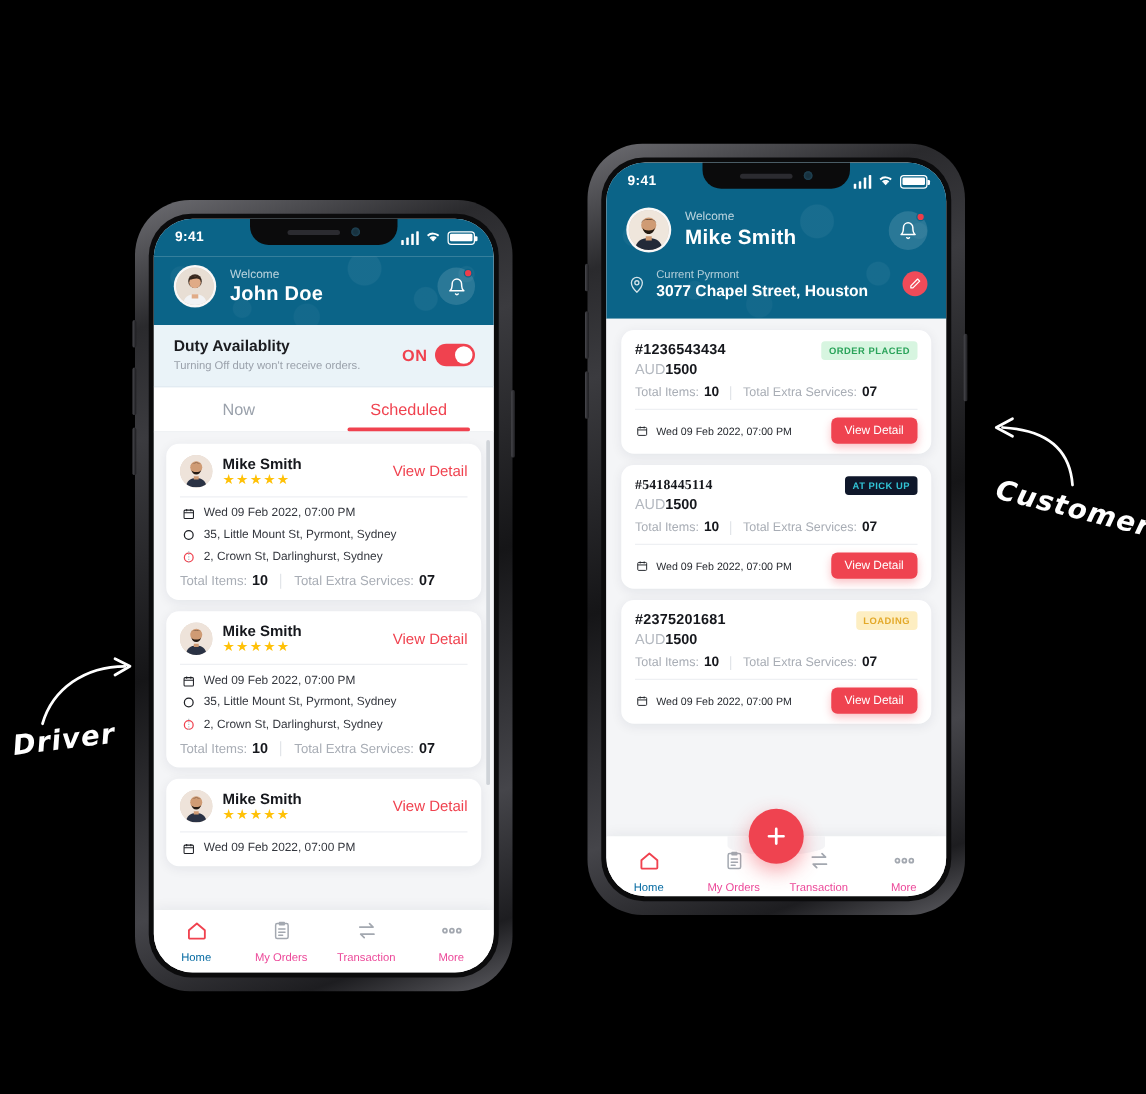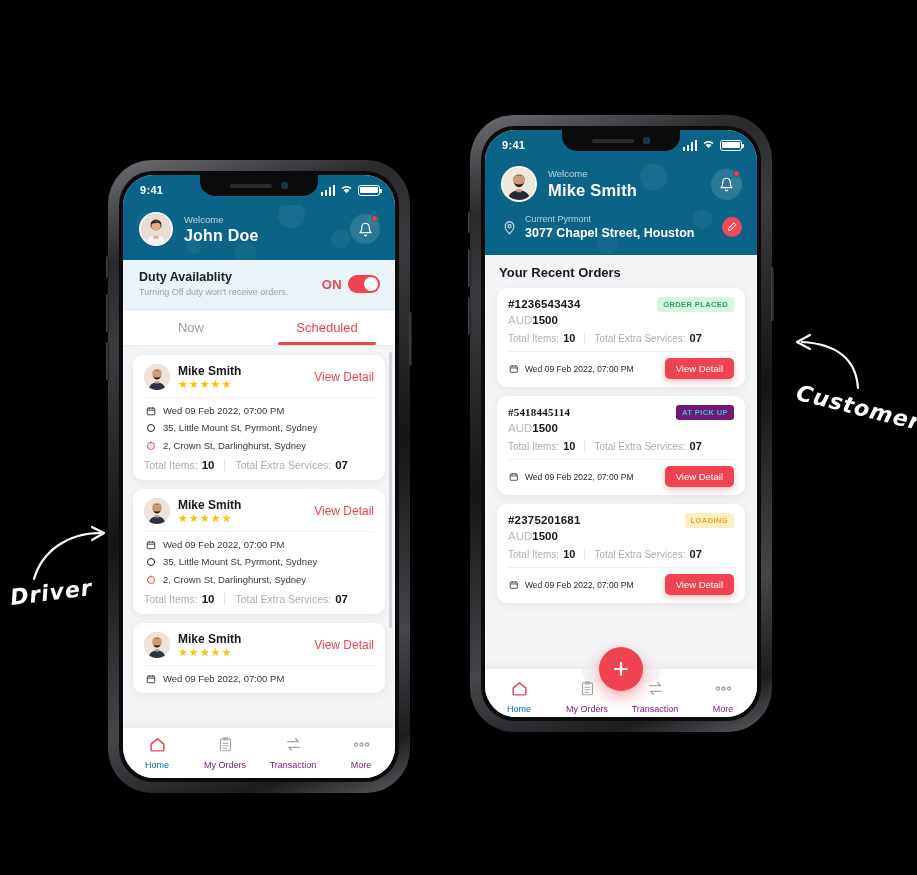--- a/index.html
+++ b/index.html
@@ -249,21 +249,21 @@
   }
 
   
   .bottomnav {
     background:#fff; display:flex; align-items:flex-start;
     flex:0 0 auto; position:relative;
     box-shadow:0 -2px 10px rgba(20,30,50,.06);
   }
   .nav-item {
     flex:1 1 25%; display:flex; flex-direction:column;
-    align-items:center; color:#701a75;
+    align-items:center; color:#ec4899;
   }
   .nav-item.active { color:#0369a1; }
   .fab {
     position:absolute; left:50%; transform:translateX(-50%);
     border-radius:50%; background:#ef4350;
     display:flex; align-items:center; justify-content:center;
     color:#fff; box-shadow:0 6px 16px rgba(239,67,80,.45);
     z-index:20;
   }
   .fab-notch {
@@ -625,21 +625,20 @@
             </div>
             <div class="edit-fab" style="width:20px;height:20px;">
               <svg width="10" height="10" viewBox="0 0 24 24" fill="none" stroke="#fff" stroke-width="2.4" stroke-linecap="round" stroke-linejoin="round">
                   <path d="M17 3l4 4L8 20H4v-4z"></path>
                 </svg>
             </div>
           </div>
         </div>
 
         <div class="scroll" style="padding:9px 12px 0 12px;">
-          <div class="sec-title" style="font-size:13px;margin:1px 0 8px 2px;">Your Recent Orders</div>
 
           <div class="c-card" style="padding:9px 11px 8px 11px;margin-bottom:9px;">
             <div class="c-row1">
               <span class="c-id" style="font-size:11.5px;line-height:15px;">#1236543434</span>
               <span class="badge" style="font-size:7.5px;padding:3px 6px;background:#d7f5e0;color:#2aa35a;">ORDER PLACED</span>
             </div>
             <div class="c-amt" style="font-size:11.5px;line-height:16px;">
               <span>AUD</span><b>1500</b>
             </div>
             <div class="totals" style="margin-top:4px;font-size:10px;">
@@ -660,21 +659,21 @@
                 </span>
                 <span>Wed 09 Feb 2022, 07:00 PM</span>
               </span>
               <button class="vd-btn" style="font-size:9.5px;padding:5px 11px;">View Detail</button>
             </div>
           </div>
 
           <div class="c-card" style="padding:9px 11px 8px 11px;margin-bottom:9px;">
             <div class="c-row1">
               <span class="c-id" style="font-size:11px;line-height:15px;font-family:Liberation Serif, serif;">#5418445114</span>
-              <span class="badge" style="font-size:7.5px;padding:3px 6px;background:#701a75;color:#32c4d6;">AT PICK UP</span>
+              <span class="badge" style="font-size:7.5px;padding:3px 6px;background:#0f172a;color:#32c4d6;">AT PICK UP</span>
             </div>
             <div class="c-amt" style="font-size:11.5px;line-height:16px;">
               <span>AUD</span><b>1500</b>
             </div>
             <div class="totals" style="margin-top:4px;font-size:10px;">
               <span>Total Items:</span>
               <b style="margin-left:4px;font-size:11px;">10</b>
               <span class="vline" style="height:11px;margin:0 9px;"></span>
               <span>Total Extra Services:</span>
               <b style="margin-left:4px;font-size:11px;">07</b>

